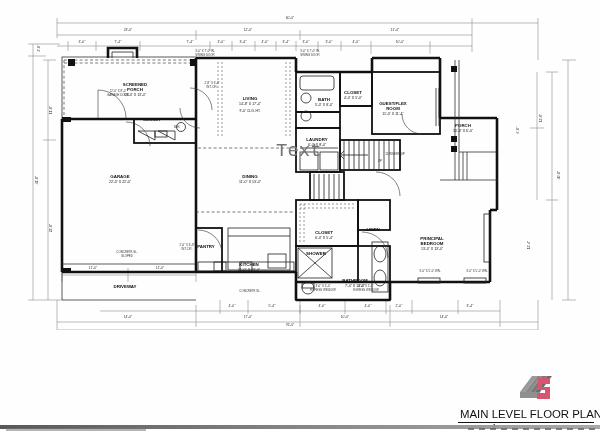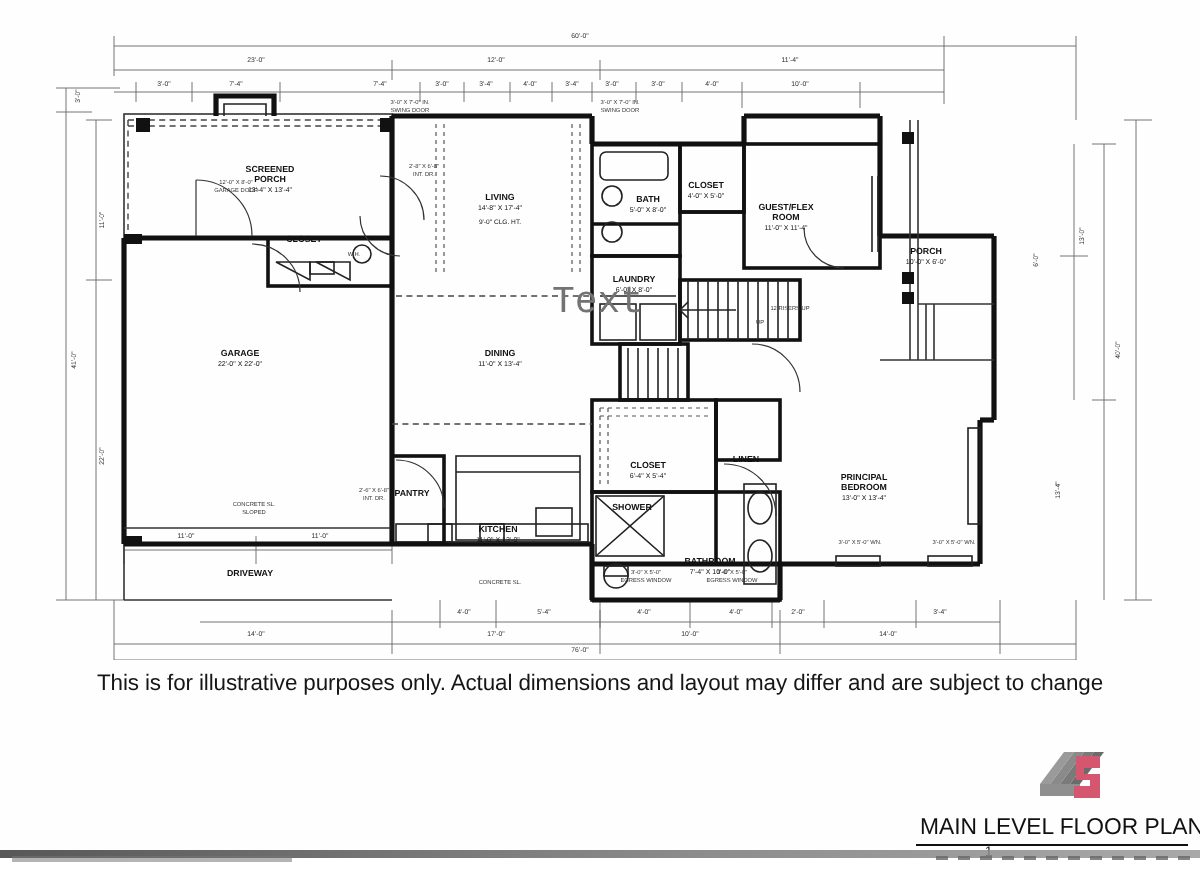--- a/index.html
+++ b/index.html
@@ -533,21 +533,20 @@
           <text x="395" y="155" text-anchor="middle" font-family="&quot;Liberation Sans&quot;, sans-serif" font-size="2.9" fill="#333">12 RISERS UP</text>
           <text x="380" y="162" text-anchor="middle" font-family="&quot;Liberation Sans&quot;, sans-serif" font-size="2.9" fill="#333">UP</text>
           <text x="177" y="128" text-anchor="middle" font-family="&quot;Liberation Sans&quot;, sans-serif" font-size="2.9" fill="#333">W.H.</text>
         </g>
 
     </svg>
   </div>
 
   <div id="watermark">Text</div>
 
-  <div id="disclaimer">This is for illustrative purposes only. Actual dimensions and layout may differ and are subject to change</div>
 
   <div id="titleblock">
     <svg id="logo" viewBox="0 0 46 40">
       <g>
         <path d="M10 24 L22 8 L27 8 L15 24 Z" fill="#9a9a9a"></path>
         <path d="M15 24 L27 8 L32 8 L20 24 Z" fill="#8a8a8a"></path>
         <path d="M20 24 L32 8 L37 8 L25 24 Z" fill="#7a7a7a"></path>
         <path d="M25 24 L37 8 L42 8 L30 24 Z" fill="#6b6b6b"></path>
         <path d="M10 24 L30 24 L30 30 L10 30 Z" fill="#8f8f8f"></path>
         <path d="M28 10 L40 10 L40 16 L32 16 L32 19 L40 19 L40 31 L27 31 L27 25 L35 25 L35 22 L28 22 Z" fill="#d4566f"></path>

